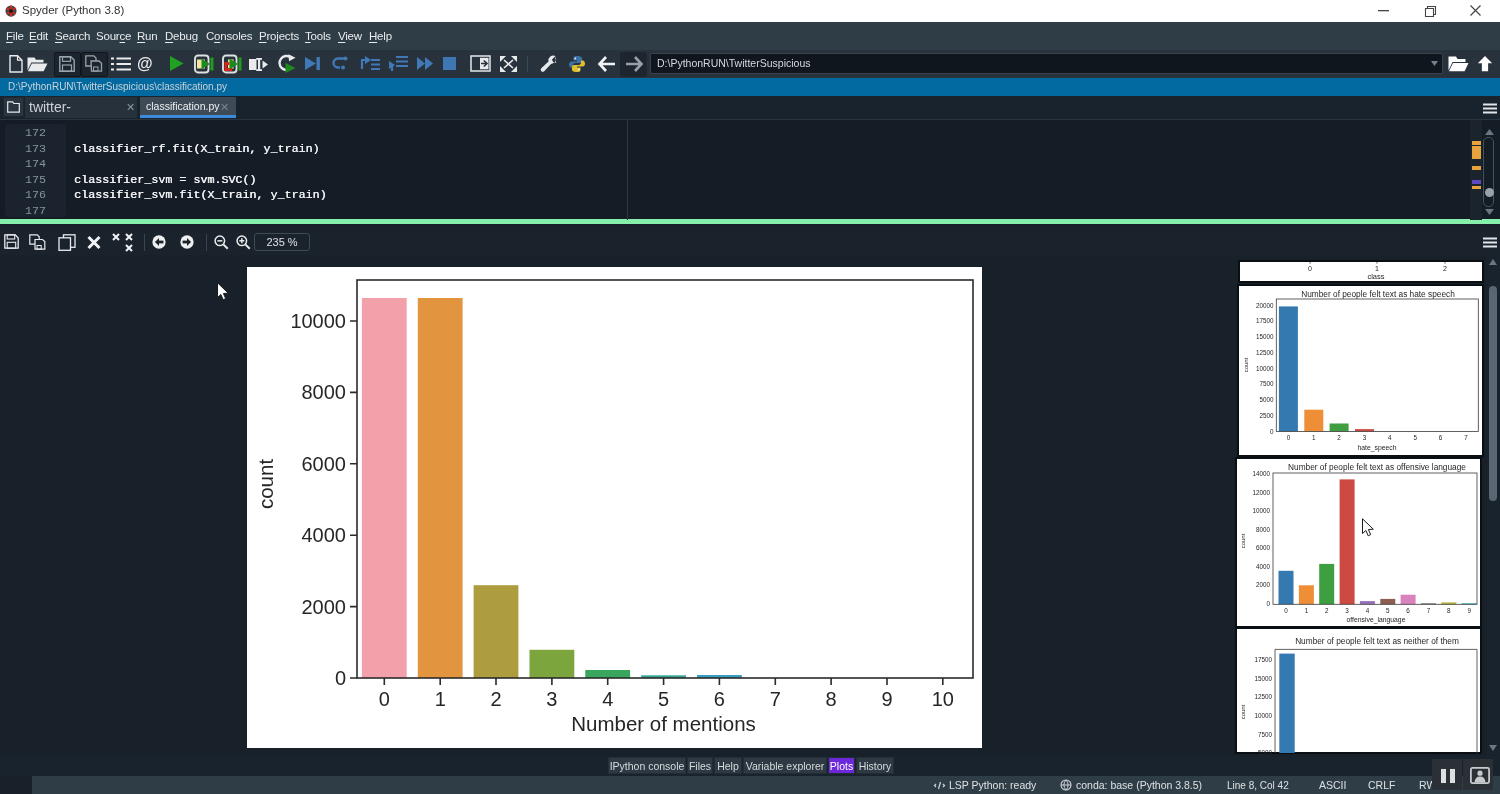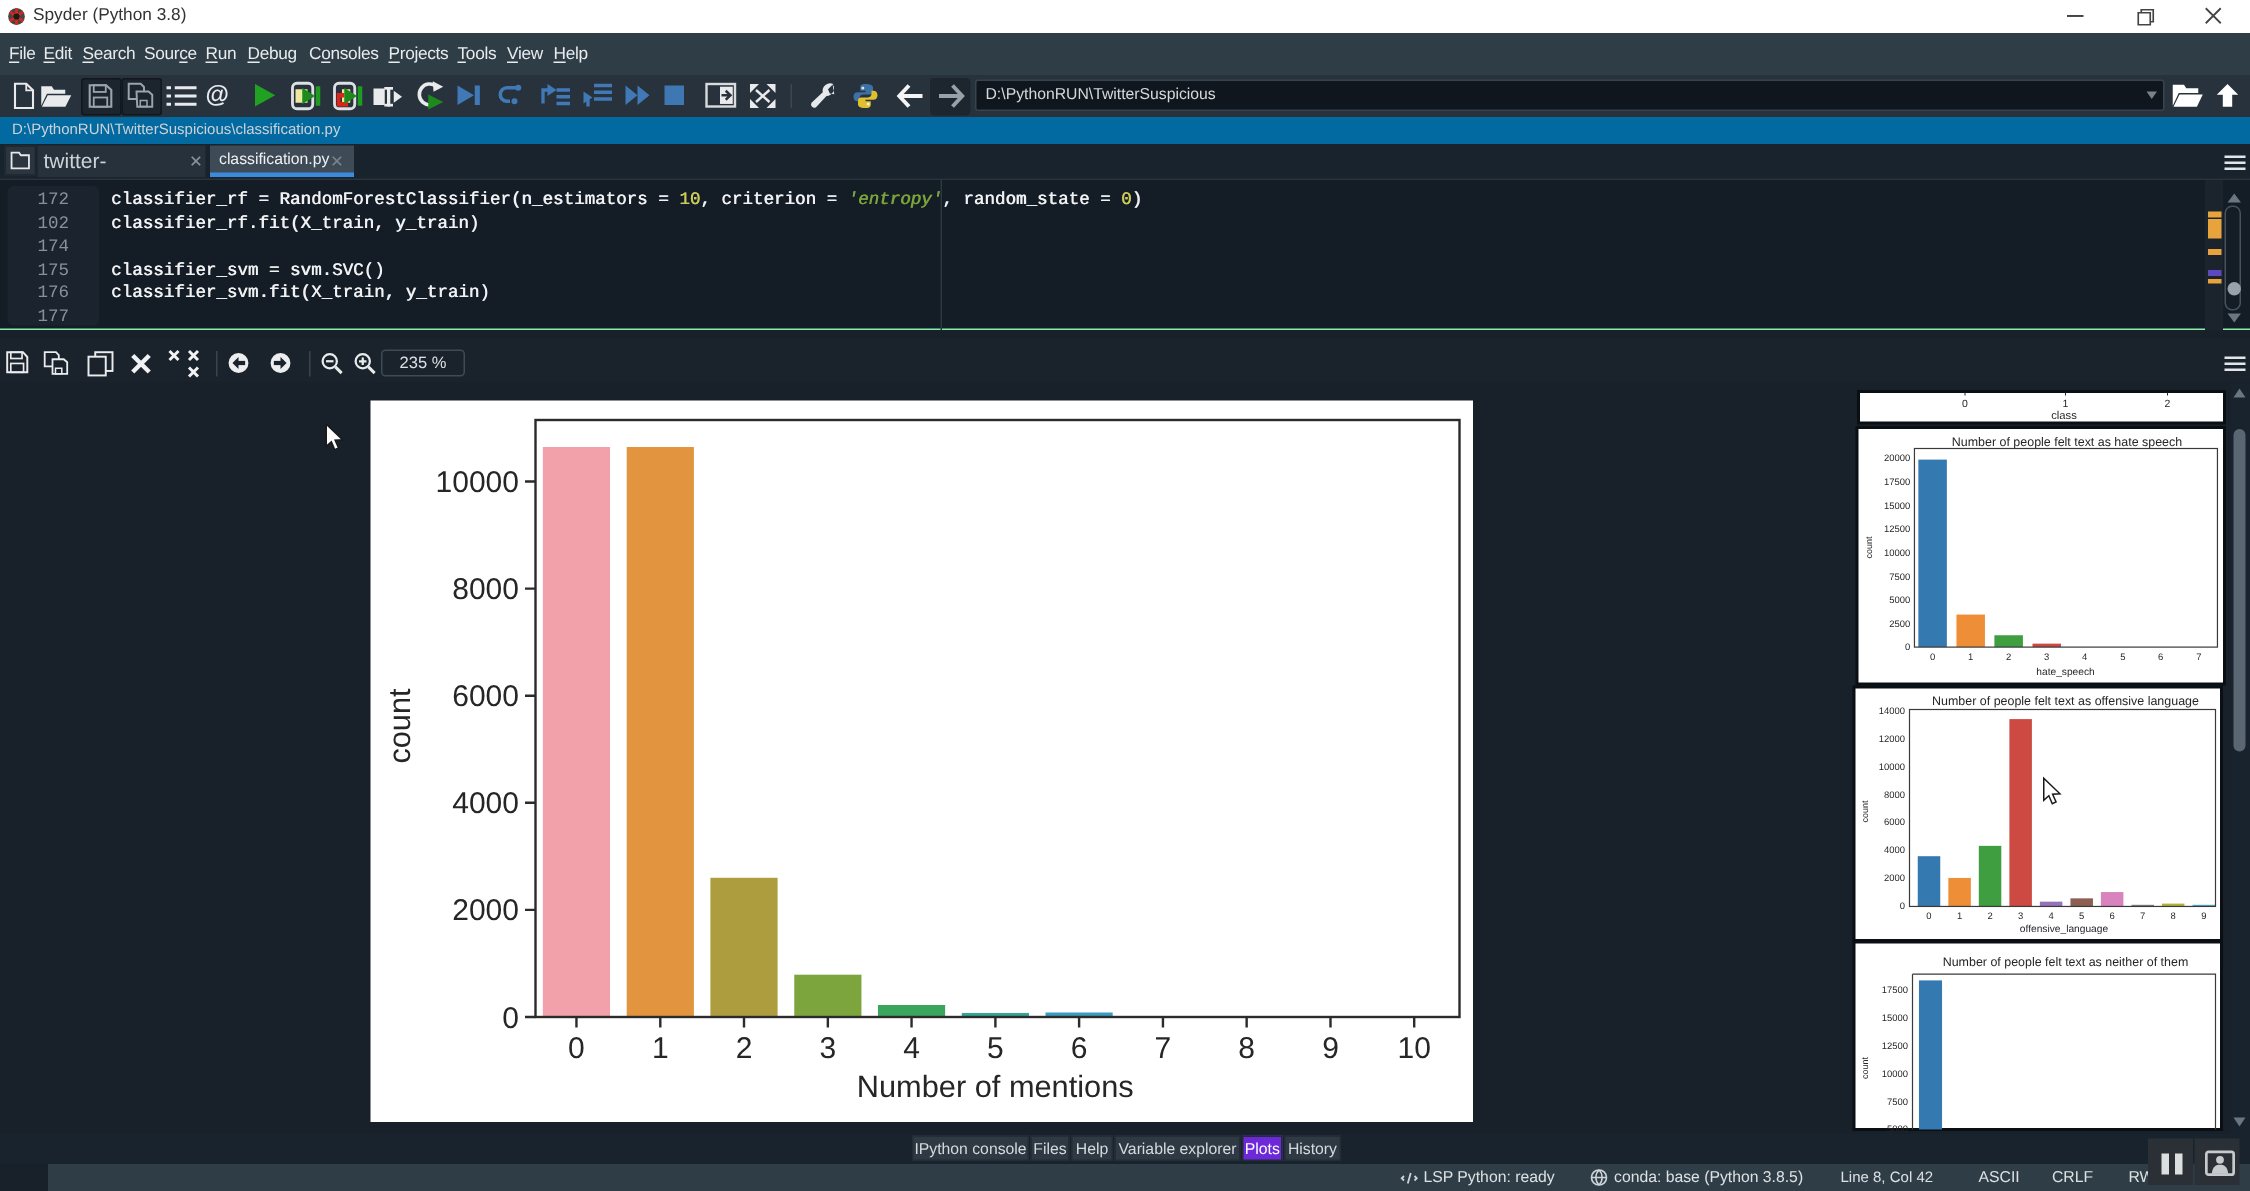--- a/index.html
+++ b/index.html
@@ -4,21 +4,21 @@
 .abs{position:absolute;}
 #titlebar{left:0;top:0;width:1500px;height:22px;background:#ffffff;padding-left:28px;}
 #titletxt{left:22px;top:4px;font-size:11.5px;color:#333333;}
 #menubar{left:0;top:22px;width:1500px;height:28px;background:#2f3d47;}
 .mitem{position:absolute;top:8px;font-size:11.5px;letter-spacing:-0.2px;color:#e8ebec;}
 .mitem u{text-decoration:underline;text-underline-offset:2px;}
 #toolbar{left:0;top:50px;width:1500px;height:28px;background:#28323c;}
 #crumb{left:0;top:78px;width:1500px;height:18px;background:#0369a1;}
 #crumbtxt{left:8px;top:3px;font-size:10px;color:#ccd2d6;}
 #tabbar{left:0;top:96px;width:1500px;height:23px;background:#19232d;}
-#editor{left:0;top:119px;width:1500px;height:99px;background:#141c25;border-top:1px solid #29343e;border-bottom:1px solid #86efac;}
+#editor{left:0;top:119px;width:1500px;height:99px;background:#141c25;border-top:1px solid #29343e;border-bottom:5px solid #86efac;}
 .lnum{position:absolute;width:46px;text-align:right;font-family:"Liberation Mono",monospace;font-size:11.7px;color:#87919b;}
 .cline{position:absolute;left:74px;font-family:"Liberation Mono",monospace;font-size:11.7px;color:#eff1f3;white-space:pre;text-shadow:0.4px 0 0 currentColor;}
 .cnum{color:#cbcb5a;}
 .cstr{color:#7ba43c;font-style:italic;}
 #plotstoolbar{left:0;top:226px;width:1500px;height:29px;background:#1a232c;}
 #plotsarea{left:0;top:255px;width:1500px;height:501px;background:#18202a;}
 #btnrow{left:0;top:756px;width:1500px;height:20px;background:#19232d;}
 .pbtn{position:absolute;top:1px;height:17px;line-height:17px;background:#2e3943;color:#d5dadd;font-size:10.5px;border:1px solid #232d36;box-sizing:border-box;text-align:center;}
 #statusbar{left:0;top:776px;width:1500px;height:18px;background:#2f3d47;margin-left:32px;}
 .stxt{position:absolute;top:3px;font-size:10.5px;color:#dde1e4;}
@@ -209,27 +209,26 @@
  <div class="abs" style="left:140px;top:1px;width:96px;height:21px;background:#3e4b57;border-bottom:3px solid #3c8adb;color:#eef1f3;font-size:10.5px;line-height:18px;padding-left:6px;box-sizing:border-box">classification.py</div>
  <div class="abs" style="left:220px;top:5px;color:#79838c;font-size:11px">✕</div>
  <svg class="abs" style="left:1483px;top:7px" width="14" height="11" viewBox="0 0 14 11">
       <path d="M0 1.5h14M0 5.5h14M0 9.5h14" stroke="#e2e6e9" stroke-width="1.8"></path>
     </svg>
 </div>
 
 <div class="abs" id="editor">
  <div class="abs" style="left:5px;top:4px;width:61px;height:93px;background:#1b242e;border-radius:4px"></div>
  <div class="lnum" style="top:6px">172</div>
- <div class="lnum" style="top:21.5px">102</div>
+ <div class="lnum" style="top:21.5px">173</div>
  <div class="lnum" style="top:37px">174</div>
  <div class="lnum" style="top:52.5px">175</div>
  <div class="lnum" style="top:68px">176</div>
  <div class="lnum" style="top:83.5px">177</div>
  <div class="abs" style="left:627px;top:0;width:1px;height:100px;background:#2c3742"></div>
- <div class="cline" style="top:6px">classifier_rf = RandomForestClassifier(n_estimators = <span class="cnum">10</span>, criterion = <span class="cstr">'entropy'</span>, random_state = <span class="cnum">0</span>)</div>
  <div class="cline" style="top:21.5px">classifier_rf.fit(X_train, y_train)</div>
  <div class="cline" style="top:52.5px">classifier_svm = svm.SVC()</div>
  <div class="cline" style="top:68px">classifier_svm.fit(X_train, y_train)</div>
  <div class="abs" style="left:1470px;top:0;width:12px;height:100px;background:#1b242d"></div>
  <div class="abs" style="left:1472px;top:21px;width:9px;height:4px;background:#e8a33d"></div>
  <div class="abs" style="left:1472px;top:26px;width:9px;height:13px;background:#e8a33d"></div>
  <div class="abs" style="left:1472px;top:46px;width:9px;height:4px;background:#e8a33d"></div>
  <div class="abs" style="left:1472px;top:60px;width:9px;height:4px;background:#5c49c0"></div>
  <div class="abs" style="left:1472px;top:66px;width:9px;height:3px;background:#e8a33d"></div>
  <div class="abs" style="left:1483px;top:17px;width:11px;height:70px;border:1px solid #46525e;border-radius:5px;box-sizing:border-box"></div>

